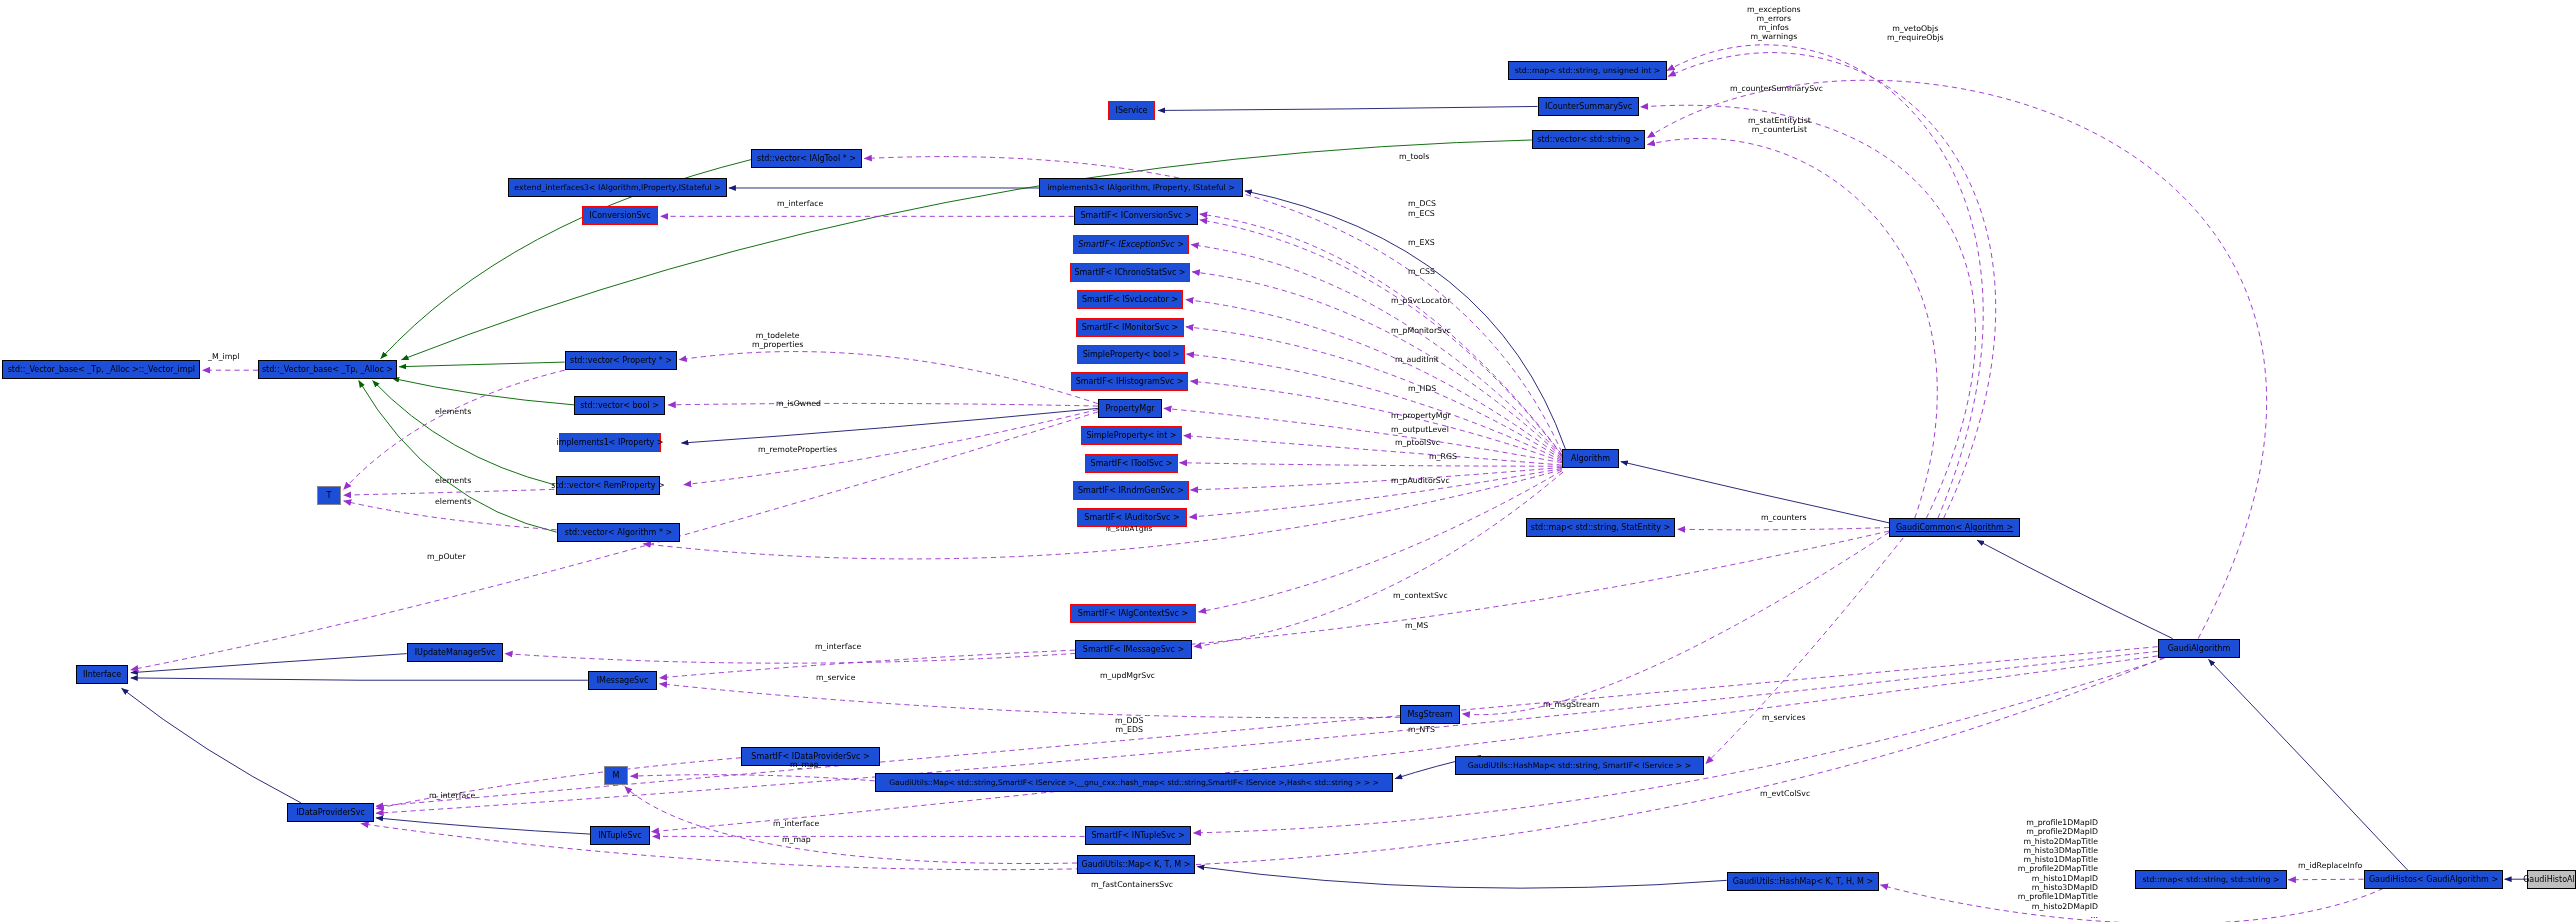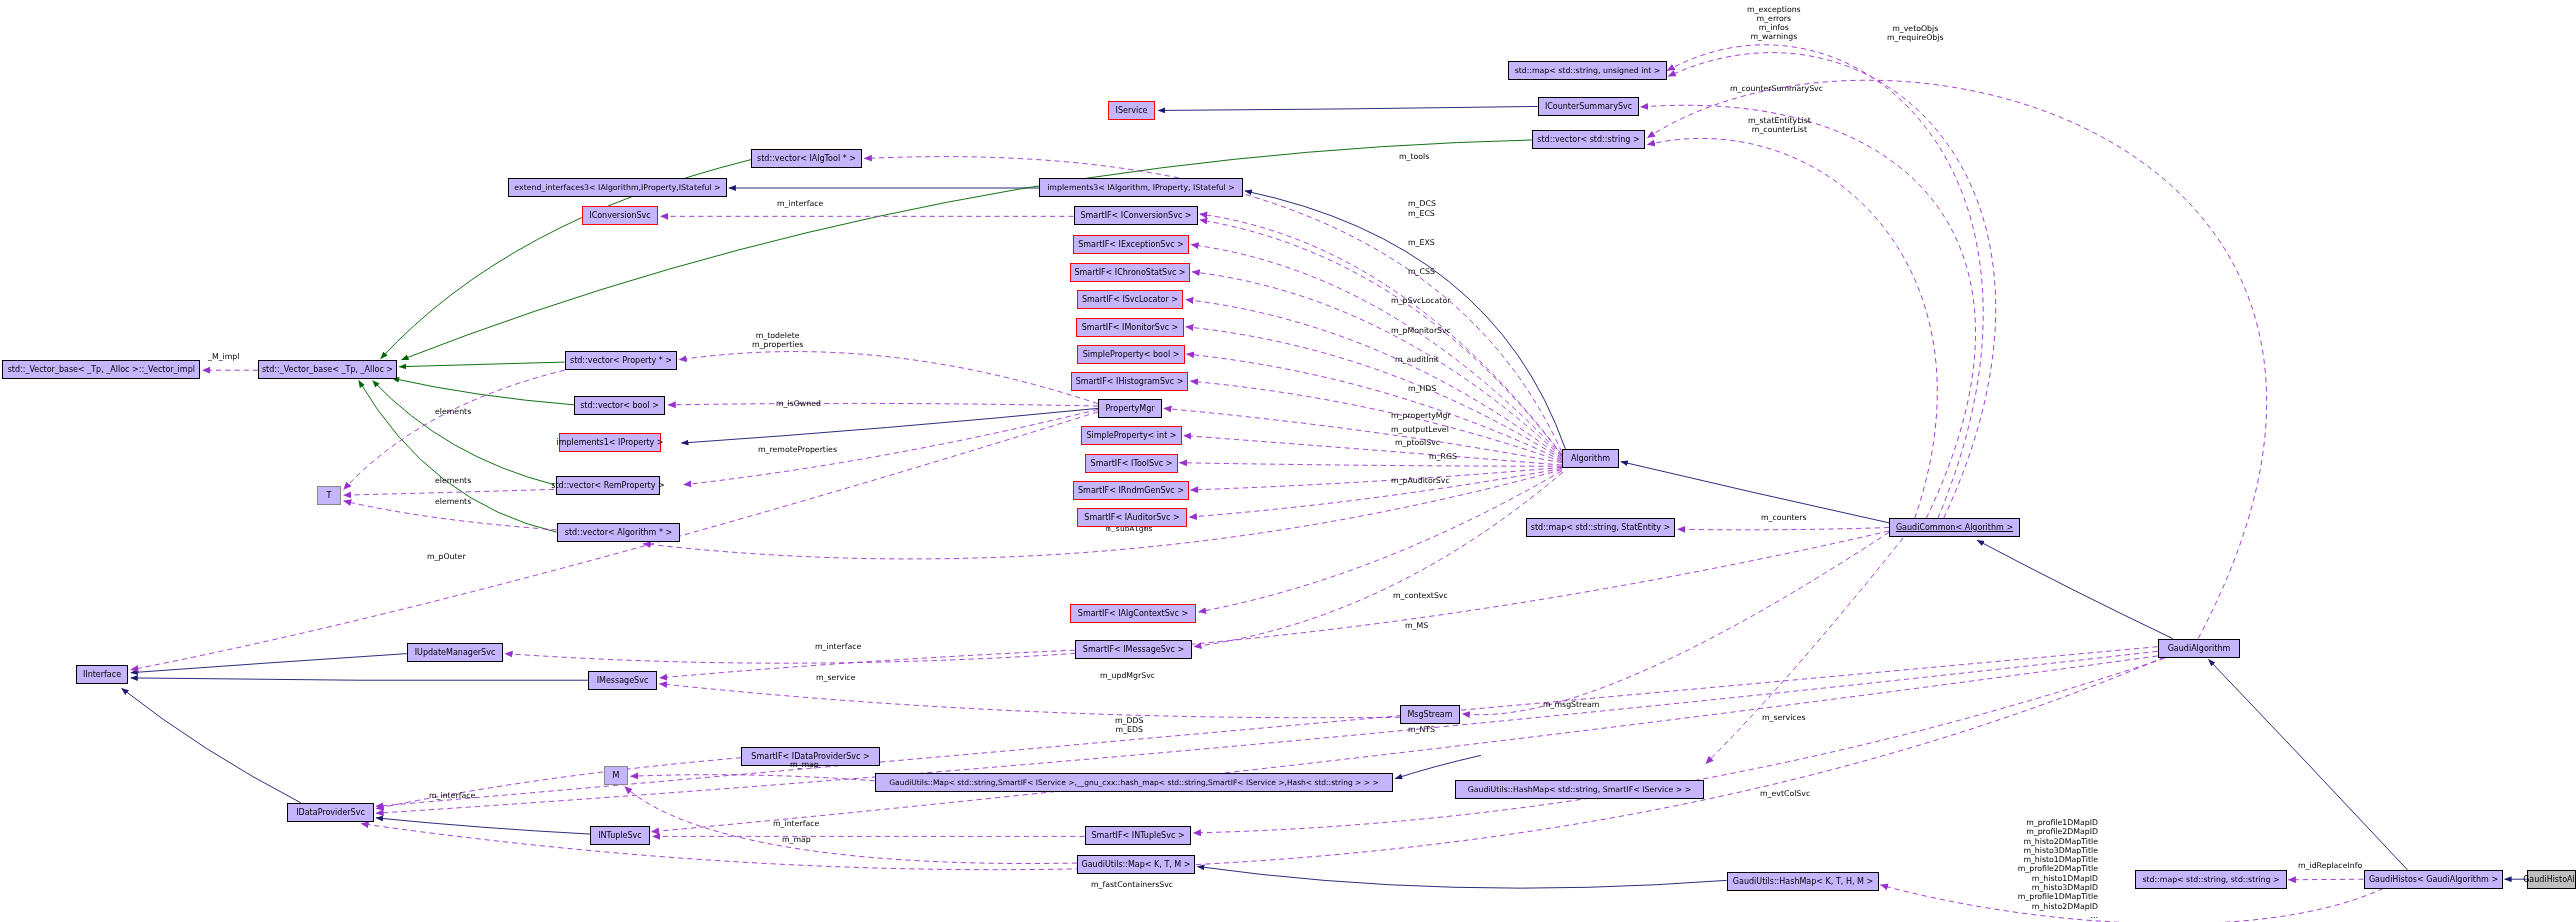--- a/index.html
+++ b/index.html
@@ -1,20 +1,20 @@
 <!DOCTYPE html>
 <html style="font-size:9.3px"><head>
 <meta charset="utf-8">
 <style>
   html,body{margin:0;padding:0;background:#ffffff;}
   #canvas{position:relative;width:2576px;height:922px;background:#ffffff;overflow:hidden;
           font-family:"DejaVu Sans","Liberation Sans",sans-serif;}
   #edges{position:absolute;left:0;top:0;width:2576px;height:922px;}
   .node{position:absolute;display:flex;align-items:center;justify-content:center;
-        background:#c4b5fd;border:0.6px solid #000;box-sizing:border-box;
+        background:#1d4ed8;border:0.6px solid #000;box-sizing:border-box;
         font-size:8px;color:#000;white-space:nowrap;height:18.5px;z-index:2;cursor:pointer;}
   .node.red{border:0.6px solid #ff0000;}
   .node.gray{border:0.6px solid #888888;}
   .node.grayfill{background:#bfbfbf;border:0.9px solid #000;}
   .elabel{position:absolute;font-size:7.8px;color:#000;white-space:pre-line;line-height:9.3px;z-index:3;}
   .elabel.right{text-align:right;}
   .elabel.center{text-align:center;}
 </style>
 </head>
 <body>
@@ -116,39 +116,39 @@
       <div class="node" style="left: 407px; top: 643px; width: 96px;">IUpdateManagerSvc</div>
       <div class="node" style="left: 588px; top: 671px; width: 69px;">IMessageSvc</div>
       <div class="node" style="left: 287px; top: 803px; width: 87px;">IDataProviderSvc</div>
       <div class="node" style="left: 590px; top: 826px; width: 60px;">INTupleSvc</div>
       <div class="node gray" style="left: 604px; top: 766px; width: 24px;">M</div>
       <div class="node" style="left: 741px; top: 747px; width: 139px;">SmartIF&lt; IDataProviderSvc &gt;</div>
       <div class="node" style="left: 875px; top: 773px; width: 518px; font-size: 7.5px;">GaudiUtils::Map&lt; std::string,SmartIF&lt; IService &gt;,__gnu_cxx::hash_map&lt; std::string,SmartIF&lt; IService &gt;,Hash&lt; std::string &gt; &gt; &gt;</div>
       <div class="node" style="left: 1085px; top: 826px; width: 106px;">SmartIF&lt; INTupleSvc &gt;</div>
       <div class="node" style="left: 1077px; top: 855px; width: 118px;">GaudiUtils::Map&lt; K, T, M &gt;</div>
       <div class="node" style="left: 1727px; top: 872px; width: 152px; text-align: right;">GaudiUtils::HashMap&lt; K, T, H, M &gt;</div>
-      <div class="node" style="left: 1455px; top: 756px; width: 249px; font-size: 7.8px; margin-top: 24px;">GaudiUtils::HashMap&lt; std::string, SmartIF&lt; IService &gt; &gt;</div>
+      <div class="node" style="left: 1455px; top: 756px; width: 249px; font-size: 7.8px;">GaudiUtils::HashMap&lt; std::string, SmartIF&lt; IService &gt; &gt;</div>
       <div class="node" style="left: 1400px; top: 705px; width: 60px;">MsgStream</div>
       <div class="node" style="left: 1526px; top: 518px; width: 149px;">std::map&lt; std::string, StatEntity &gt;</div>
       <div class="node" style="left: 1889px; top: 518px; width: 131px; text-decoration: underline;">GaudiCommon&lt; Algorithm &gt;</div>
       <div class="node" style="left: 2158px; top: 639px; width: 82px;">GaudiAlgorithm</div>
       <div class="node" style="left: 2364px; top: 870px; width: 139px;">GaudiHistos&lt; GaudiAlgorithm &gt;</div>
       <div class="node grayfill" style="left: 2527px; top: 870px; width: 49px;">GaudiHistoAlg</div>
       <div class="node" style="left: 2135px; top: 870px; width: 152px; font-size: 7.8px;">std::map&lt; std::string, std::string &gt;</div>
       <div class="node" style="left: 1562px; top: 449px; width: 57px;">Algorithm</div>
       <div class="node red" style="left: 1108px; top: 101px; width: 47px;">IService</div>
       <div class="node" style="left: 1538px; top: 97px; width: 101px;">ICounterSummarySvc</div>
       <div class="node" style="left: 1508px; top: 61px; width: 159px; font-size: 7.8px;">std::map&lt; std::string, unsigned int &gt;</div>
       <div class="node" style="left: 1532px; top: 130px; width: 113px;">std::vector&lt; std::string &gt;</div>
       <div class="node" style="left: 751px; top: 149px; width: 111px;">std::vector&lt; IAlgTool * &gt;</div>
       <div class="node" style="left: 508px; top: 178px; width: 219px; font-size: 7.8px;">extend_interfaces3&lt; IAlgorithm,IProperty,IStateful &gt;</div>
       <div class="node" style="left: 1039px; top: 178px; width: 204px; font-size: 7.8px;">implements3&lt; IAlgorithm, IProperty, IStateful &gt;</div>
       <div class="node red" style="left: 582px; top: 206px; width: 76px;">IConversionSvc</div>
       <div class="node" style="left: 1074px; top: 206px; width: 124px;">SmartIF&lt; IConversionSvc &gt;</div>
-      <div class="node red" style="left: 1073px; top: 235px; width: 116px;">SmartIF&lt; IExceptionSvc &gt;</div>
+      <div class="node red" style="left: 1073px; top: 235px; width: 116px; font-style: italic;">SmartIF&lt; IExceptionSvc &gt;</div>
       <div class="node red" style="left: 1070px; top: 263px; width: 120px;">SmartIF&lt; IChronoStatSvc &gt;</div>
       <div class="node red" style="left: 1077px; top: 290px; width: 106px;">SmartIF&lt; ISvcLocator &gt;</div>
       <div class="node red" style="left: 1076px; top: 318px; width: 108px;">SmartIF&lt; IMonitorSvc &gt;</div>
       <div class="node red" style="left: 1077px; top: 345px; width: 108px;">SimpleProperty&lt; bool &gt;</div>
       <div class="node red" style="left: 1071px; top: 372px; width: 117px;">SmartIF&lt; IHistogramSvc &gt;</div>
       <div class="node" style="left: 1098px; top: 399px; width: 64px;">PropertyMgr</div>
       <div class="node red" style="left: 1081px; top: 426px; width: 101px;">SimpleProperty&lt; int &gt;</div>
       <div class="node red" style="left: 1085px; top: 454px; width: 93px;">SmartIF&lt; IToolSvc &gt;</div>
       <div class="node red" style="left: 1073px; top: 481px; width: 116px;">SmartIF&lt; IRndmGenSvc &gt;</div>
       <div class="node red" style="left: 1077px; top: 508px; width: 110px;">SmartIF&lt; IAuditorSvc &gt;</div>

